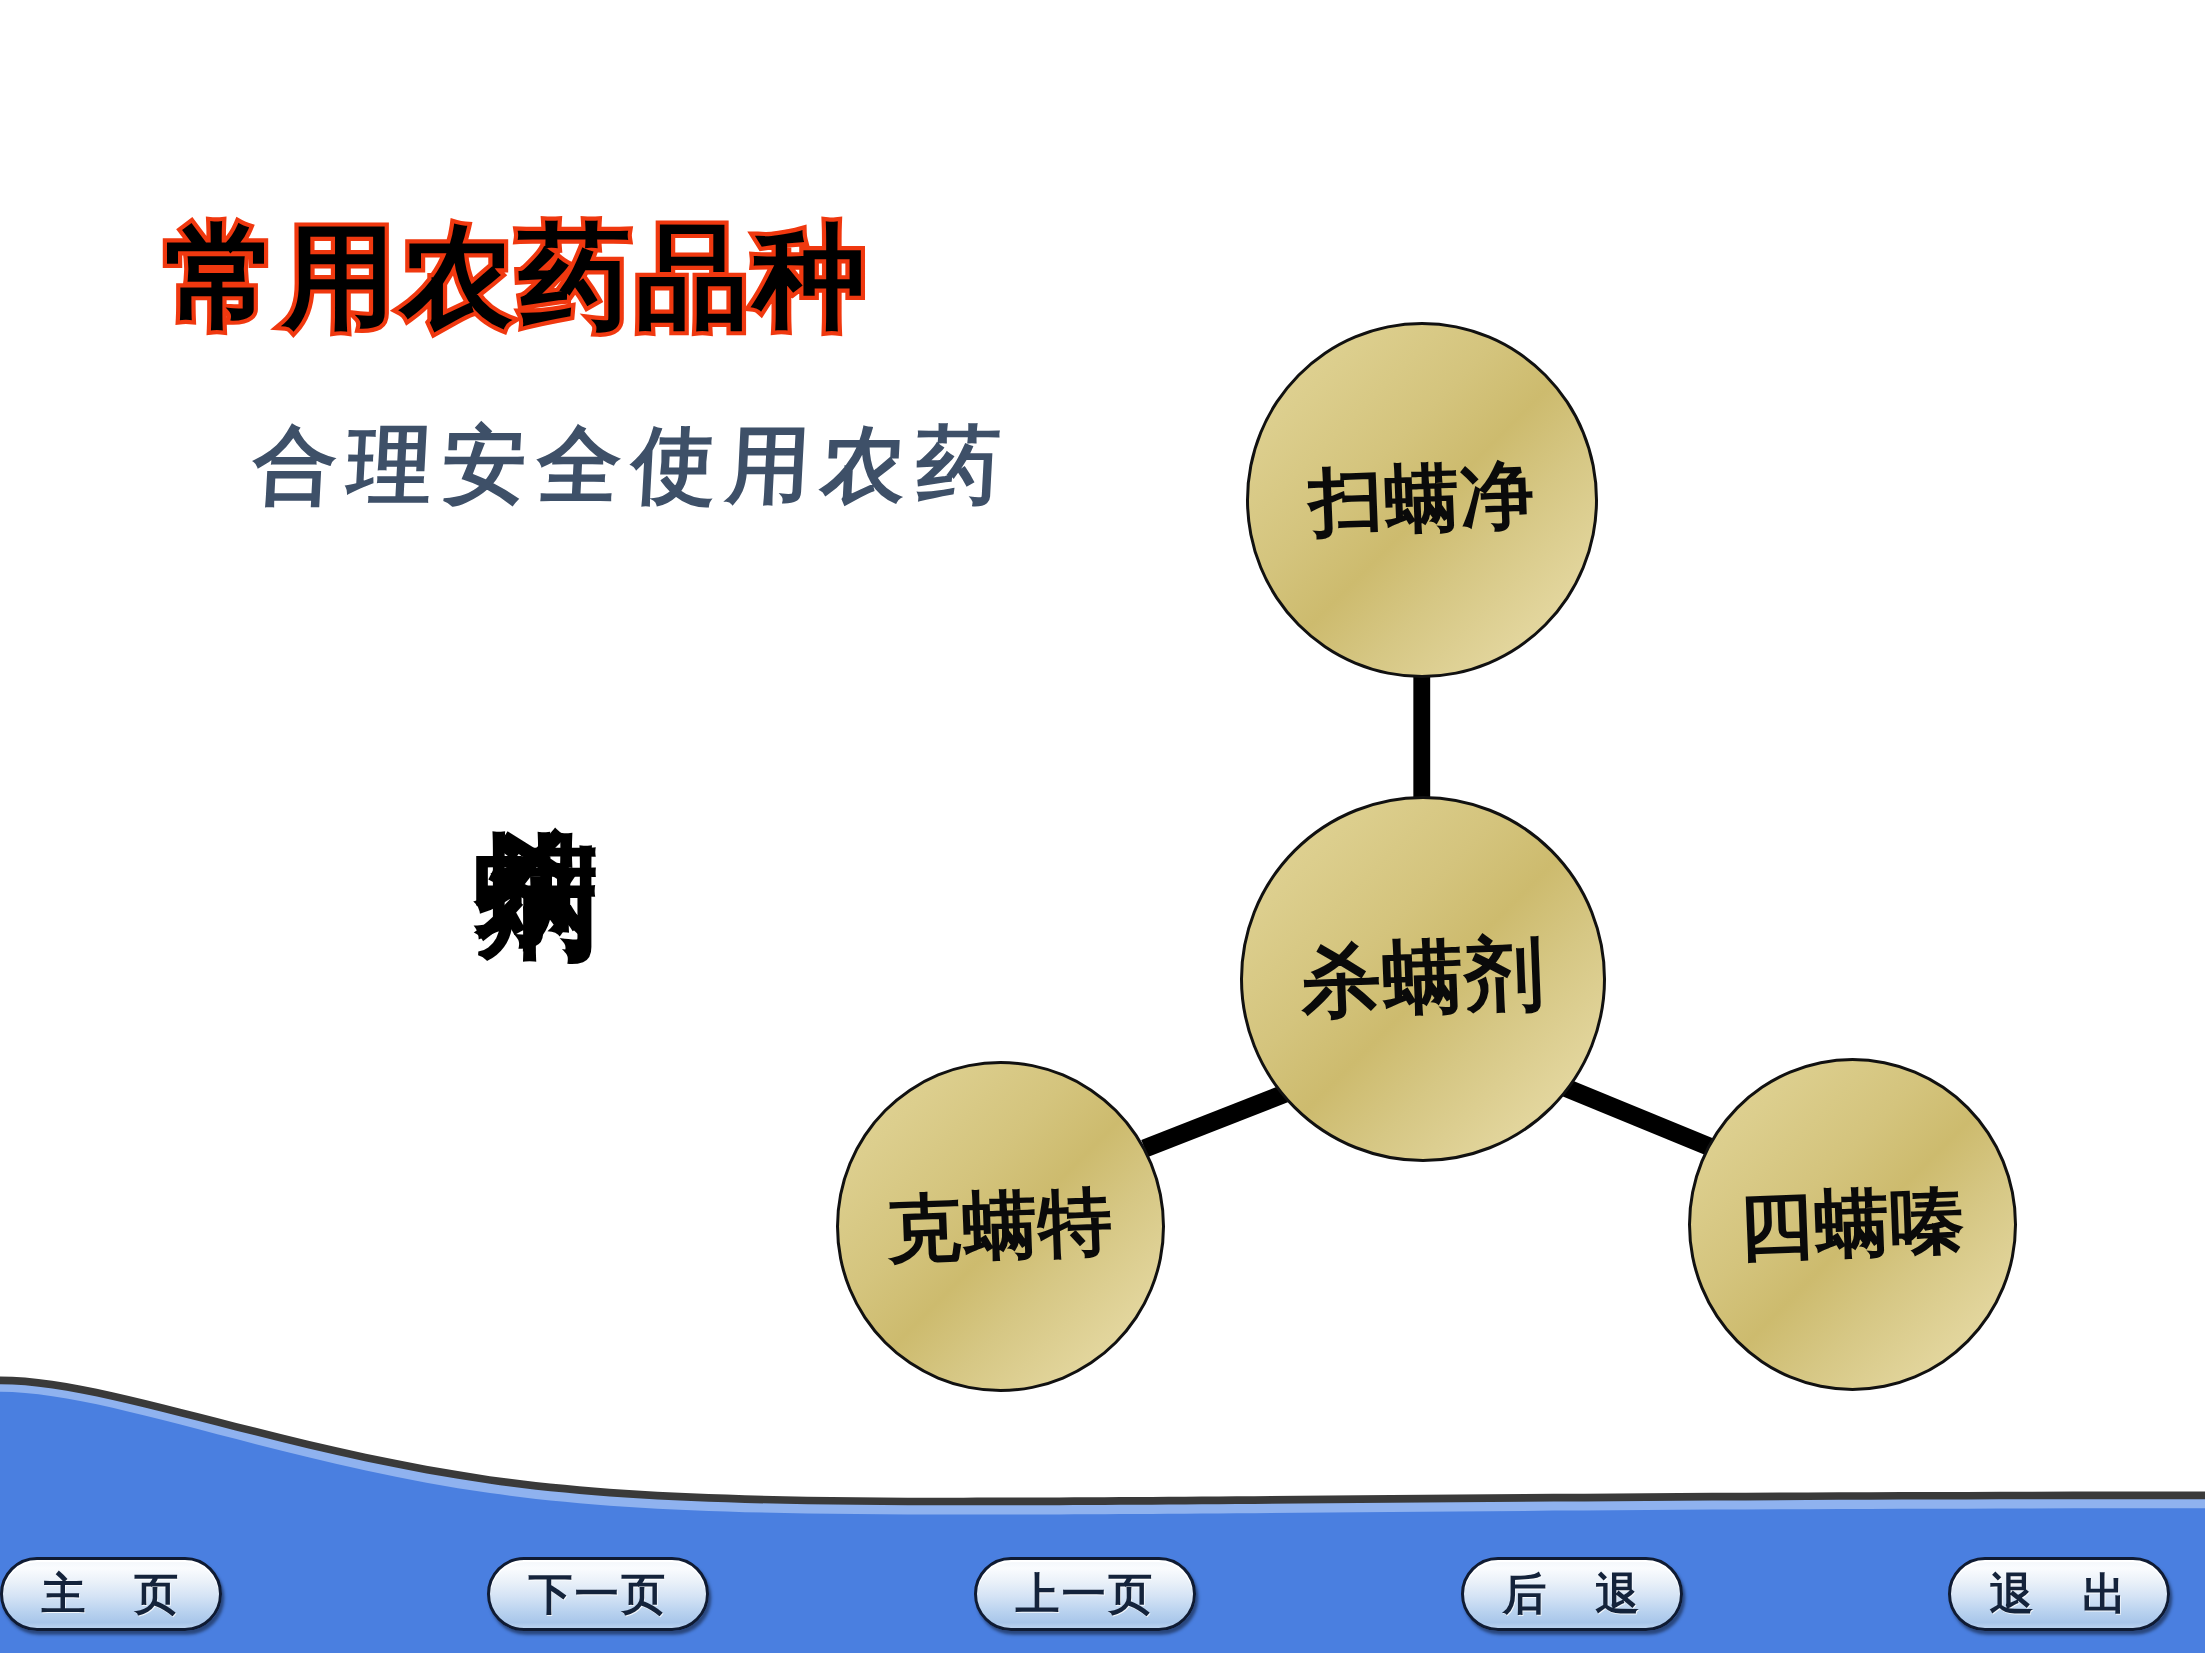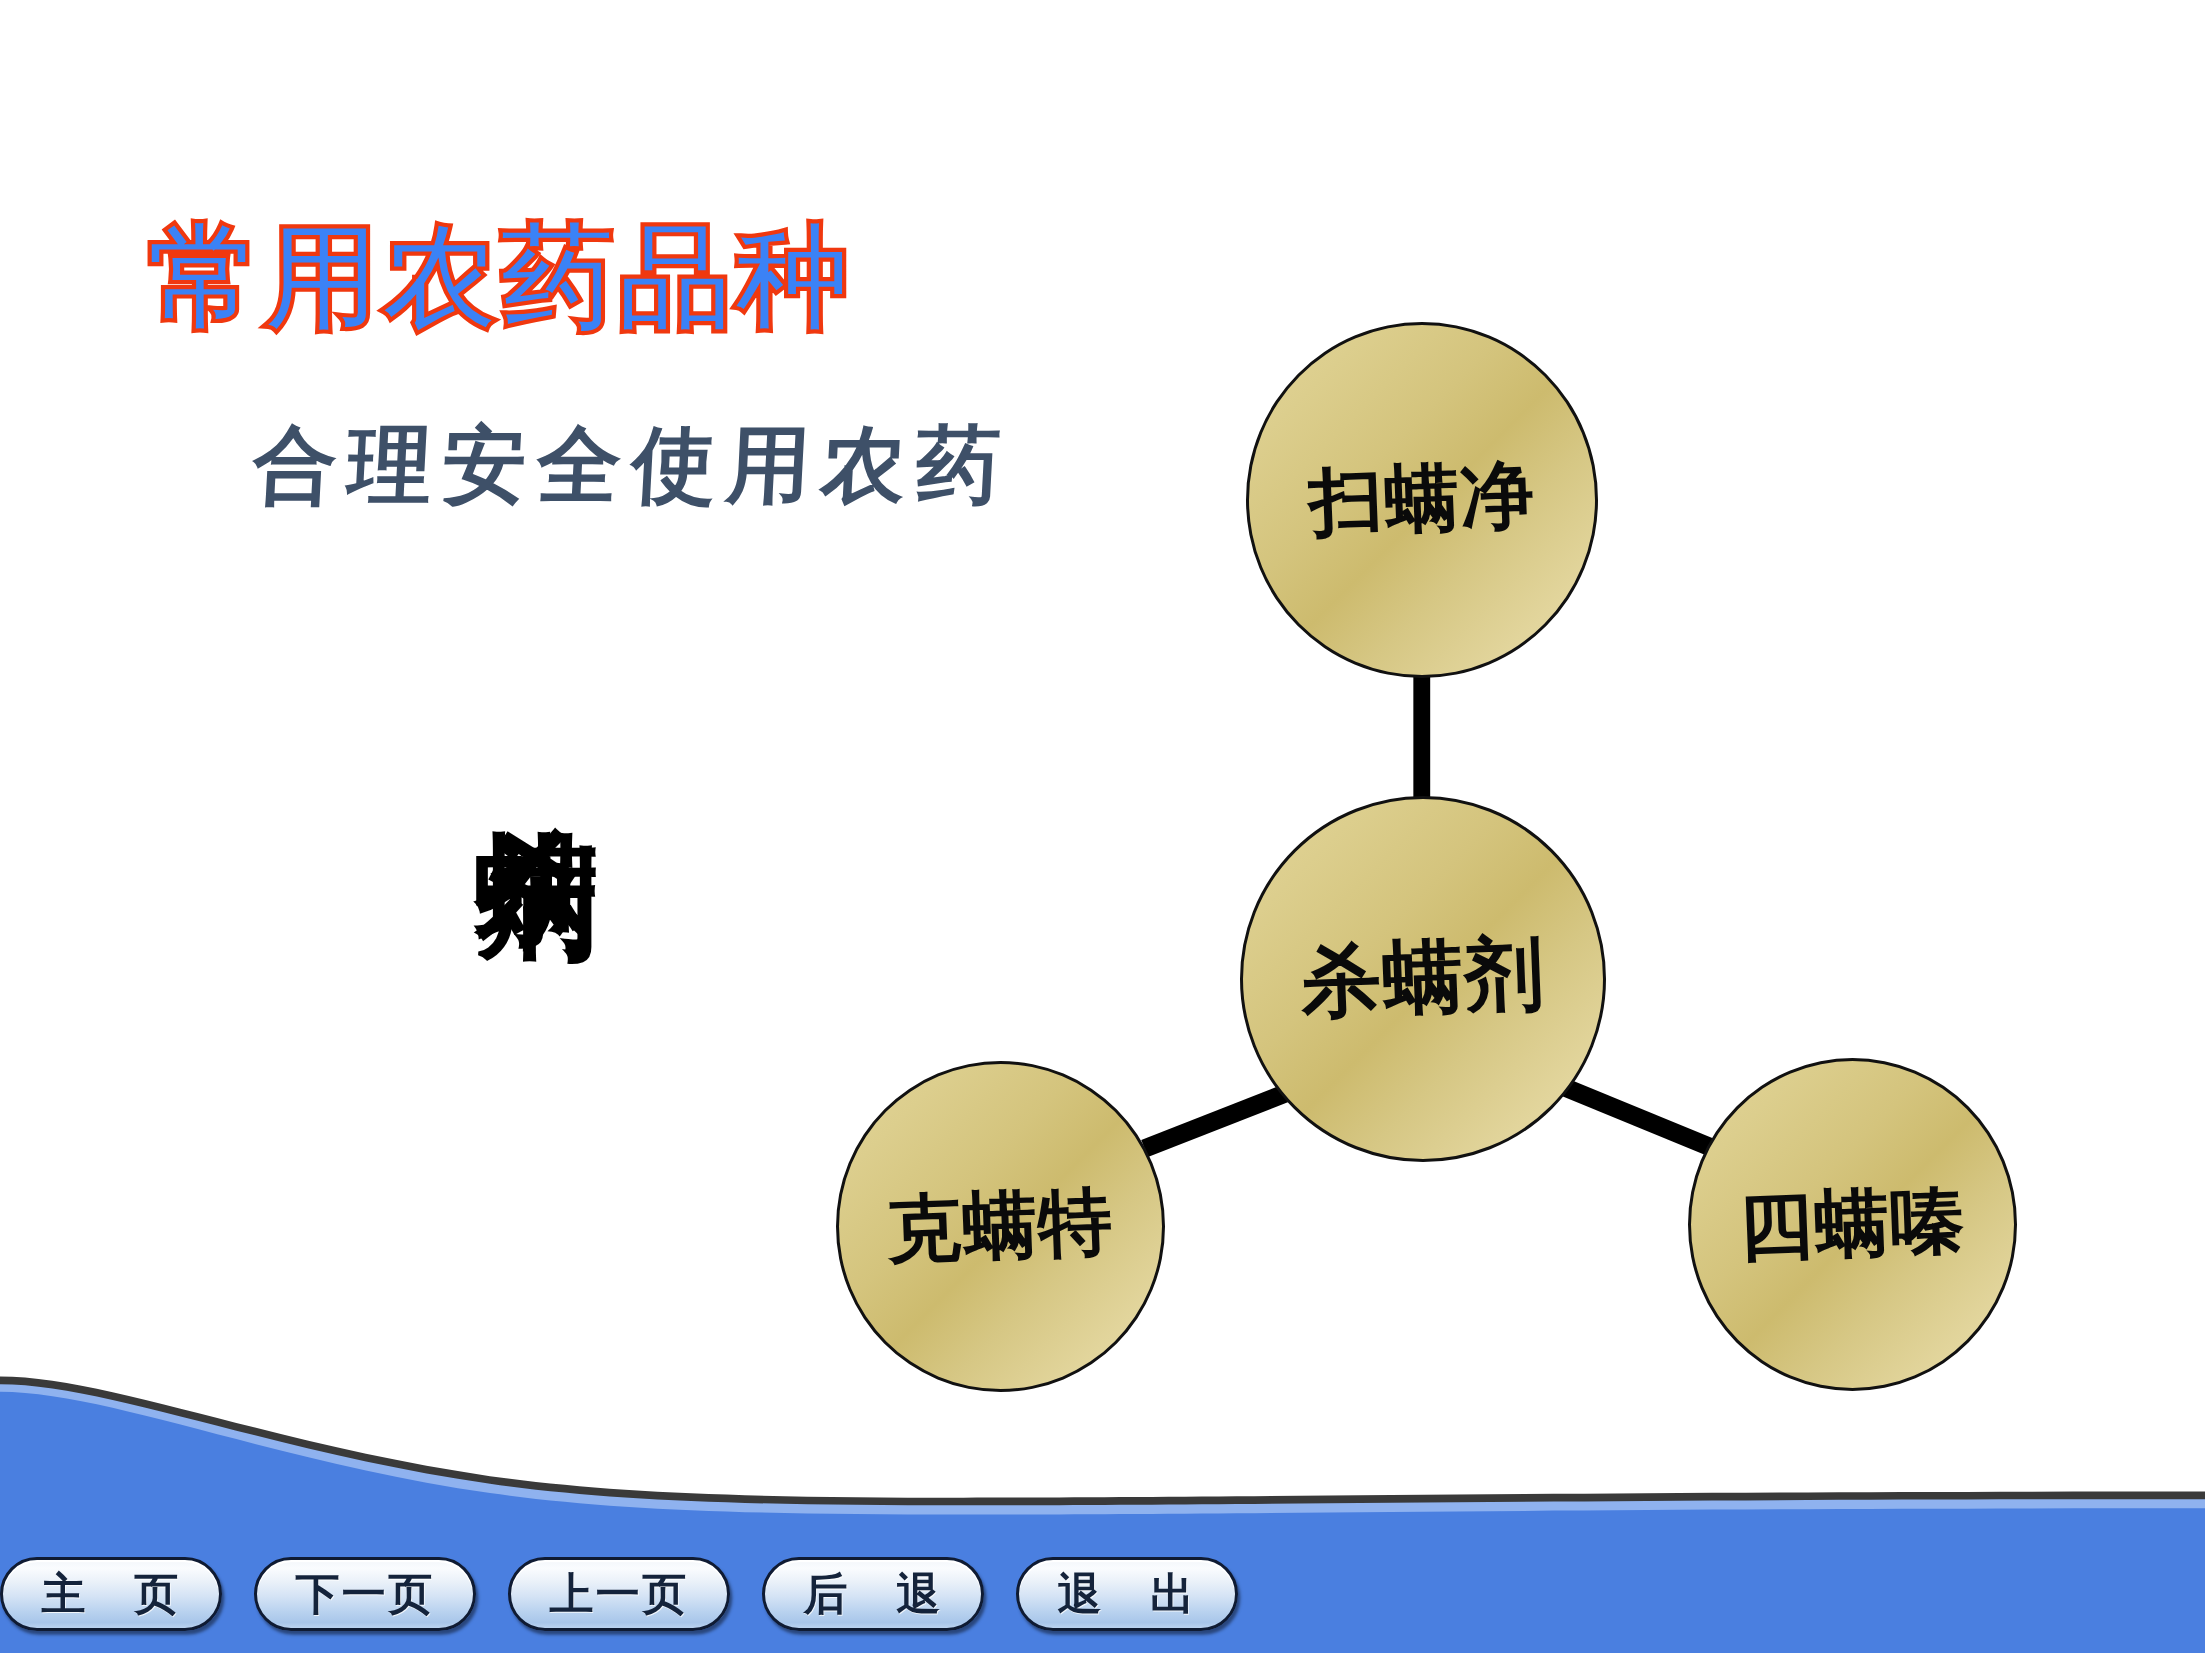--- a/index.html
+++ b/index.html
@@ -12,27 +12,27 @@
   #slide {
     position: relative;
     width: 2205px; height: 1654px;
     background: #ffffff;
     overflow: hidden;
   }
 
   
   #title {
     position: absolute;
-    left: 148px; top: 221px;
+    left: 165px; top: 221px;
     font-family: "DejaVu Sans", "Liberation Sans", sans-serif;
     font-size: 113px;
-    font-weight: 400;
+    font-weight: 700;
     letter-spacing: 4.6px;
     line-height: 1;
-    color: #3b82f6;
+    color: #000000;
     -webkit-text-stroke: 8.4px #F0380F;
     paint-order: stroke fill;
     white-space: nowrap;
   }
   #subtitle {
     position: absolute;
     left: 253px; top: 423px;
     font-family: "DejaVu Serif", "Liberation Serif", serif;
     font-size: 84px;
     font-weight: 700;
@@ -98,23 +98,23 @@
   #bottom-band {
     position: absolute;
     left: 0; top: 1355px;
     width: 2205px; height: 299px;
   }
   #band-buttons {
     position: absolute;
     left: 0; top: 1557px;
     width: 2205px; height: 96px;
     display: flex;
-    justify-content: flex-start;
+    justify-content: space-between;
     align-items: flex-start;
-    gap: 32px;
+    gap: 19px;
     padding-right: 35px;
     box-sizing: border-box;
   }
   .nav-button {
     width: 222px;
     height: 74px;
     border-radius: 37px;
     border: 3.1px solid #0F1B33;
     box-sizing: border-box;
     background: linear-gradient(to bottom,

